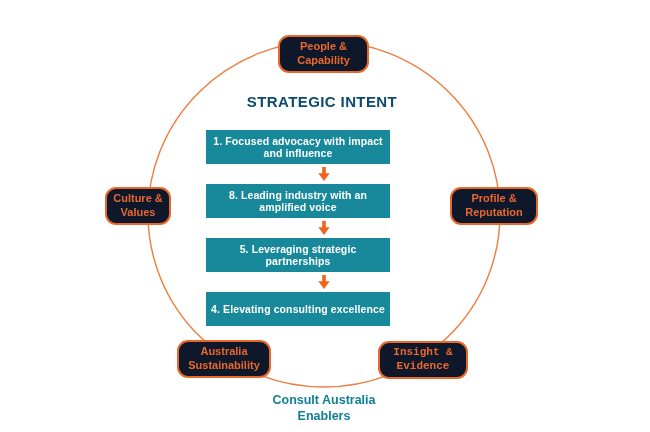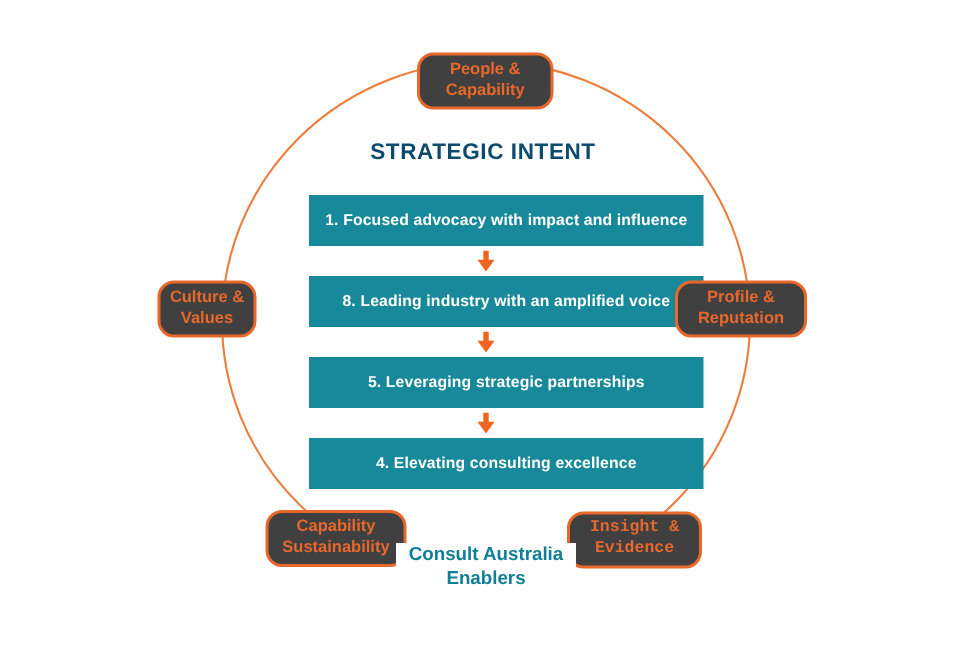--- a/index.html
+++ b/index.html
@@ -10,46 +10,46 @@
     font-family:"Liberation Sans", sans-serif;
     overflow:hidden;
   }
   .ring{position:absolute;left:0;top:0;}
   .title{
     position:absolute;left:202px;top:93px;width:240px;
     text-align:center;
     color:#0c4a6e;font-size:15px;font-weight:800;letter-spacing:.4px;
   }
   .step{
-    position:absolute;left:206px;width:263px;height:34px;
+    position:absolute;left:206px;width:184px;height:34px;
     background:#18899A;border-radius:0;
     display:flex;align-items:center;justify-content:center;
     color:#ffffff;font-size:10.5px;font-weight:600;letter-spacing:.1px;
     text-align:center;
   }
   .s1{top:130px}.s2{top:184px}.s3{top:238px}.s4{top:292px}
   .arrow{
     position:absolute;left:318px;width:12px;height:14px;
     color:#F0641E;
   }
   .a1{top:167px}.a2{top:221px}.a3{top:275px}
   .pill{
     position:absolute;
-    background:#404040;border:2px solid #E8682B;border-radius:11px;
+    background:#0f172a;border:2px solid #E8682B;border-radius:11px;
     display:flex;align-items:center;justify-content:center;
     color:#E8682B;font-size:11px;font-weight:700;line-height:1.25;
     text-align:center;box-sizing:border-box;padding:17px 4px;
   }
   .pill-people{left:278px;top:35px;width:91px;height:37px;}
   .pill-culture{left:105px;top:187px;width:66px;height:36px;}
   .pill-profile{left:450px;top:187px;width:88px;height:38px;}
   .pill-commercial{left:177px;top:340px;width:94px;height:36px;}
   .pill-insight{left:378px;top:341px;width:90px;height:36px;font-family:Liberation Mono, monospace;}
   .footer{
-    position:absolute;left:264px;top:362px;width:120px;
+    position:absolute;left:264px;top:393px;width:120px;
     background:#ffffff;text-align:center;
     color:#0F7F96;font-size:12.5px;font-weight:700;line-height:1.25;
   }
 </style>
 </head>
 <body>
 
 <div class="canvas">
 
   <svg class="ring" width="650" height="432" viewBox="0 0 650 432" aria-hidden="true">
@@ -77,19 +77,19 @@
   </svg>
 
   <div class="step s4">4. Elevating consulting excellence</div>
 
   <div class="pill pill-people">People &amp; Capability</div>
 
   <div class="pill pill-culture">Culture &amp; Values</div>
 
   <div class="pill pill-profile">Profile &amp; Reputation</div>
 
-  <div class="pill pill-commercial">Capability Sustainability</div>
+  <div class="pill pill-commercial">Australia Sustainability</div>
 
   <div class="pill pill-insight">Insight &amp; Evidence</div>
 
   <div class="footer">Consult Australia Enablers</div>
 
 </div>
 
 </body></html>

